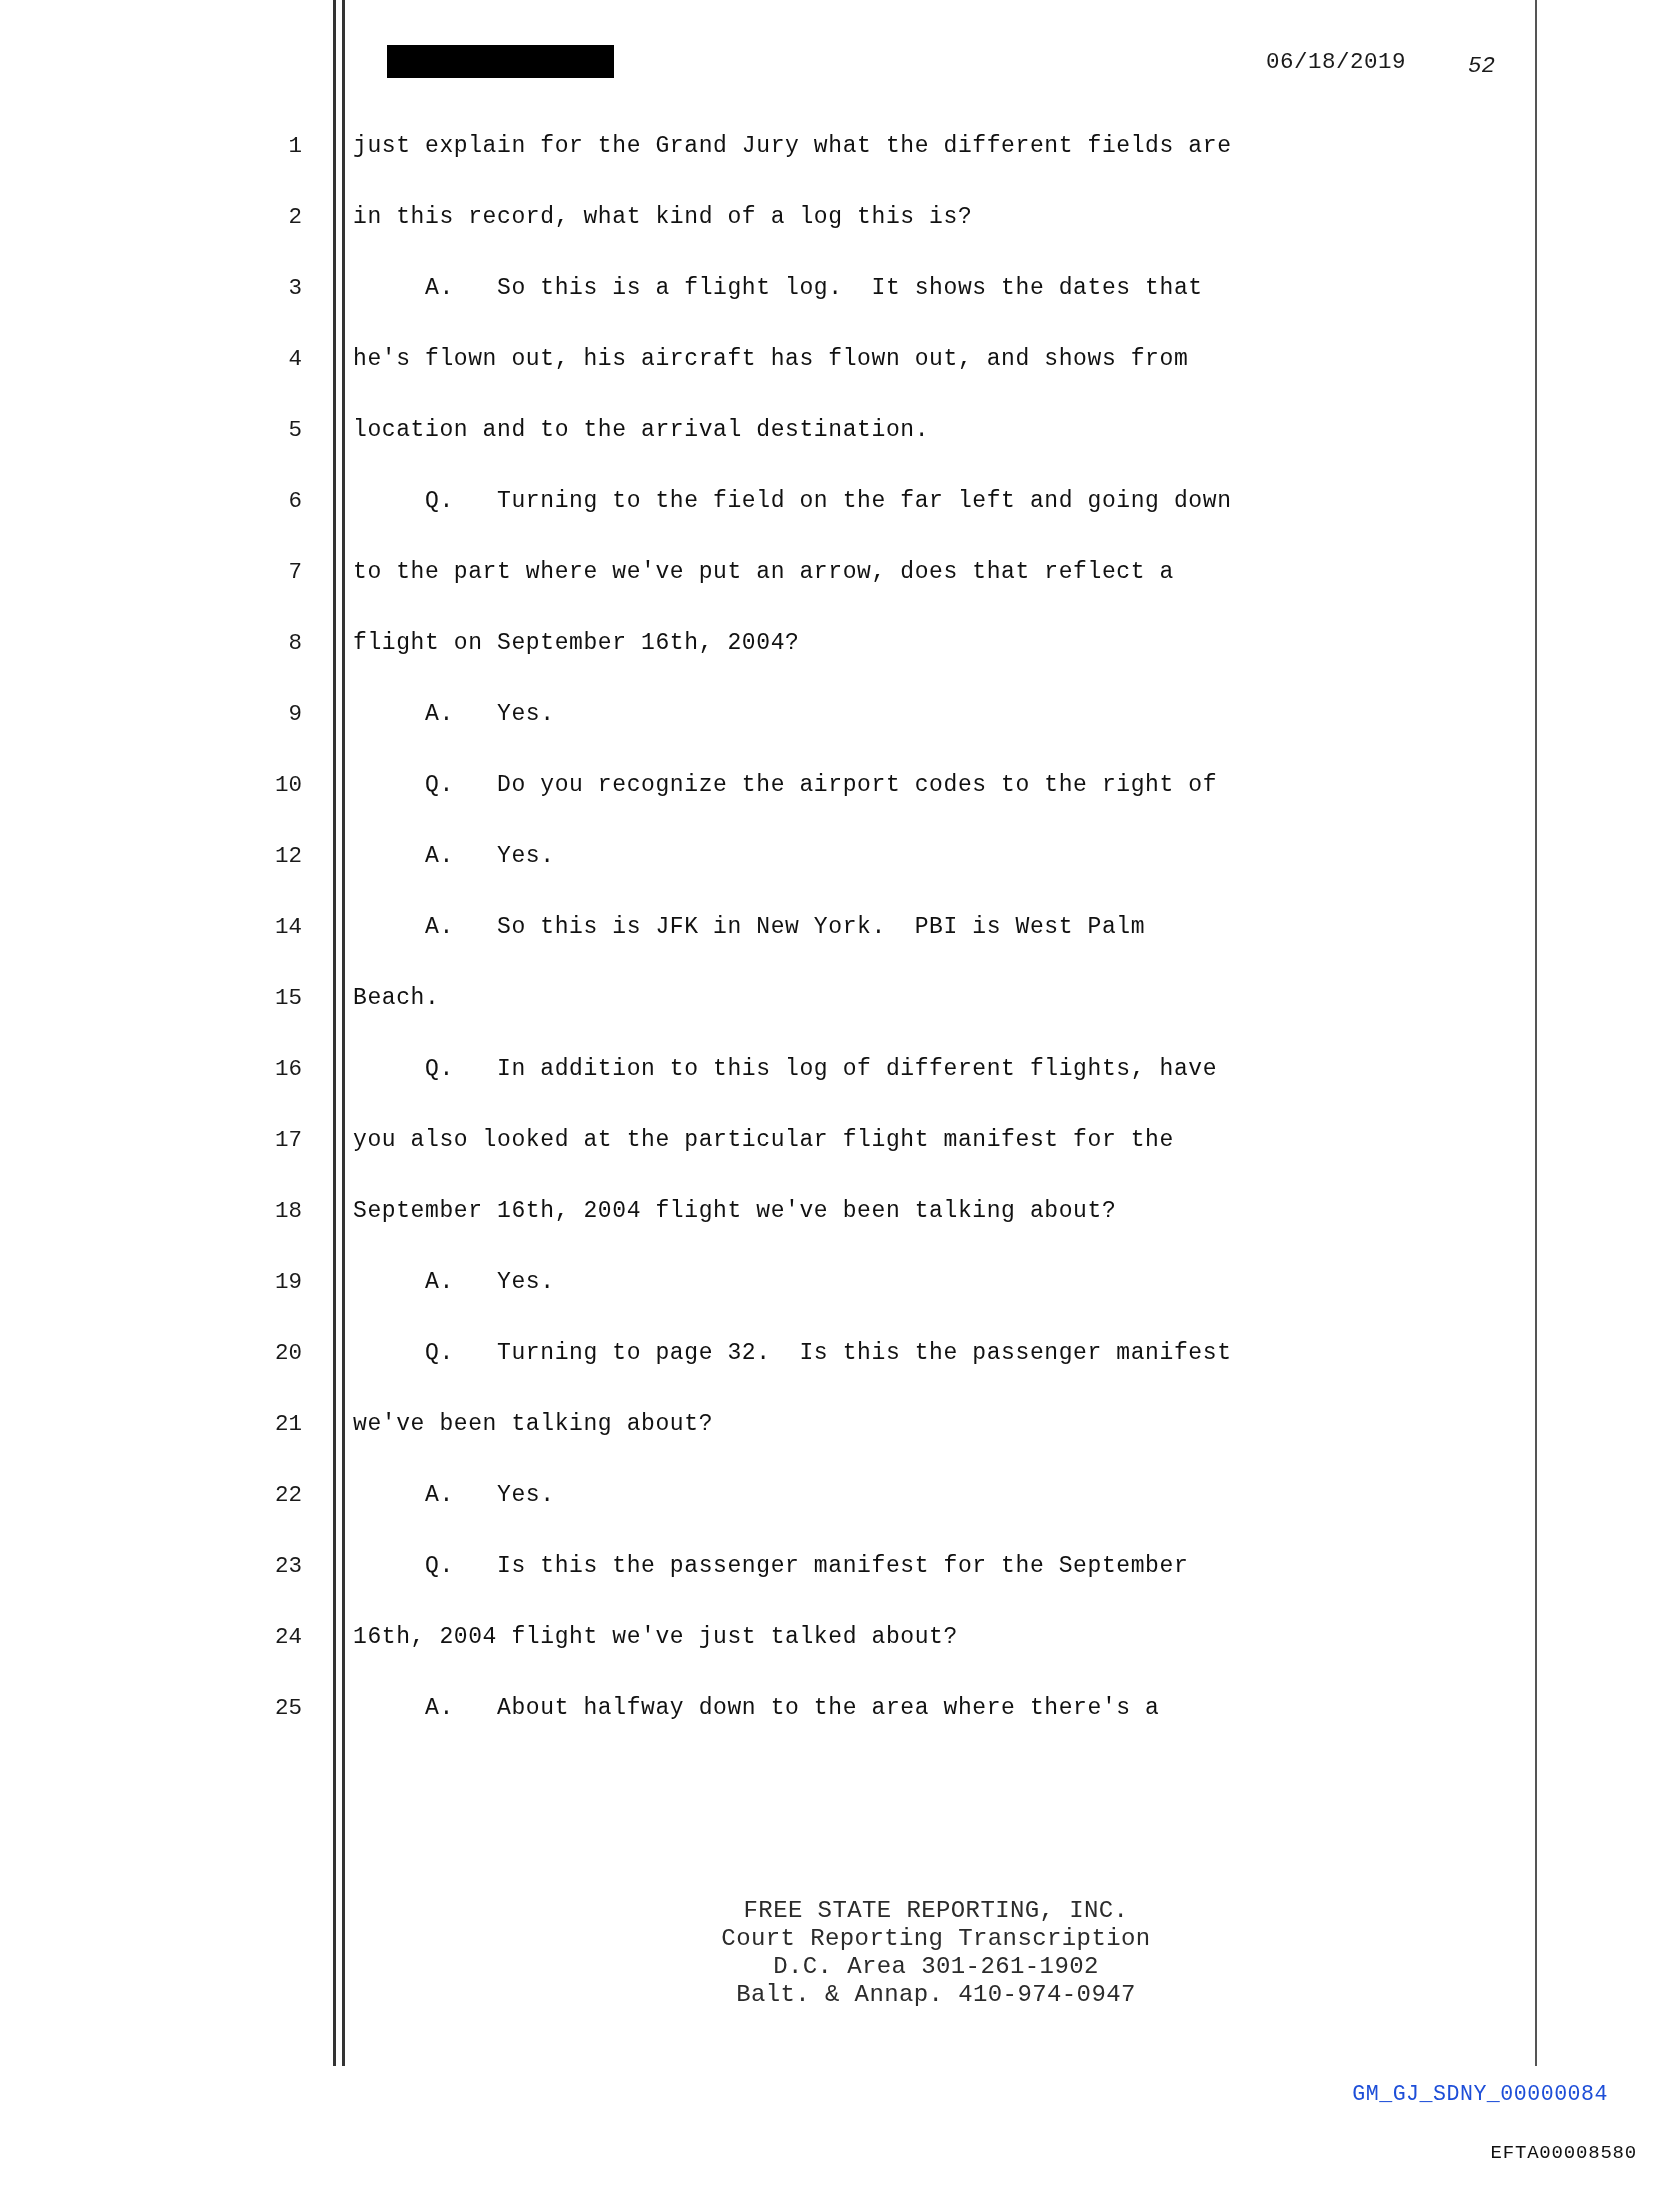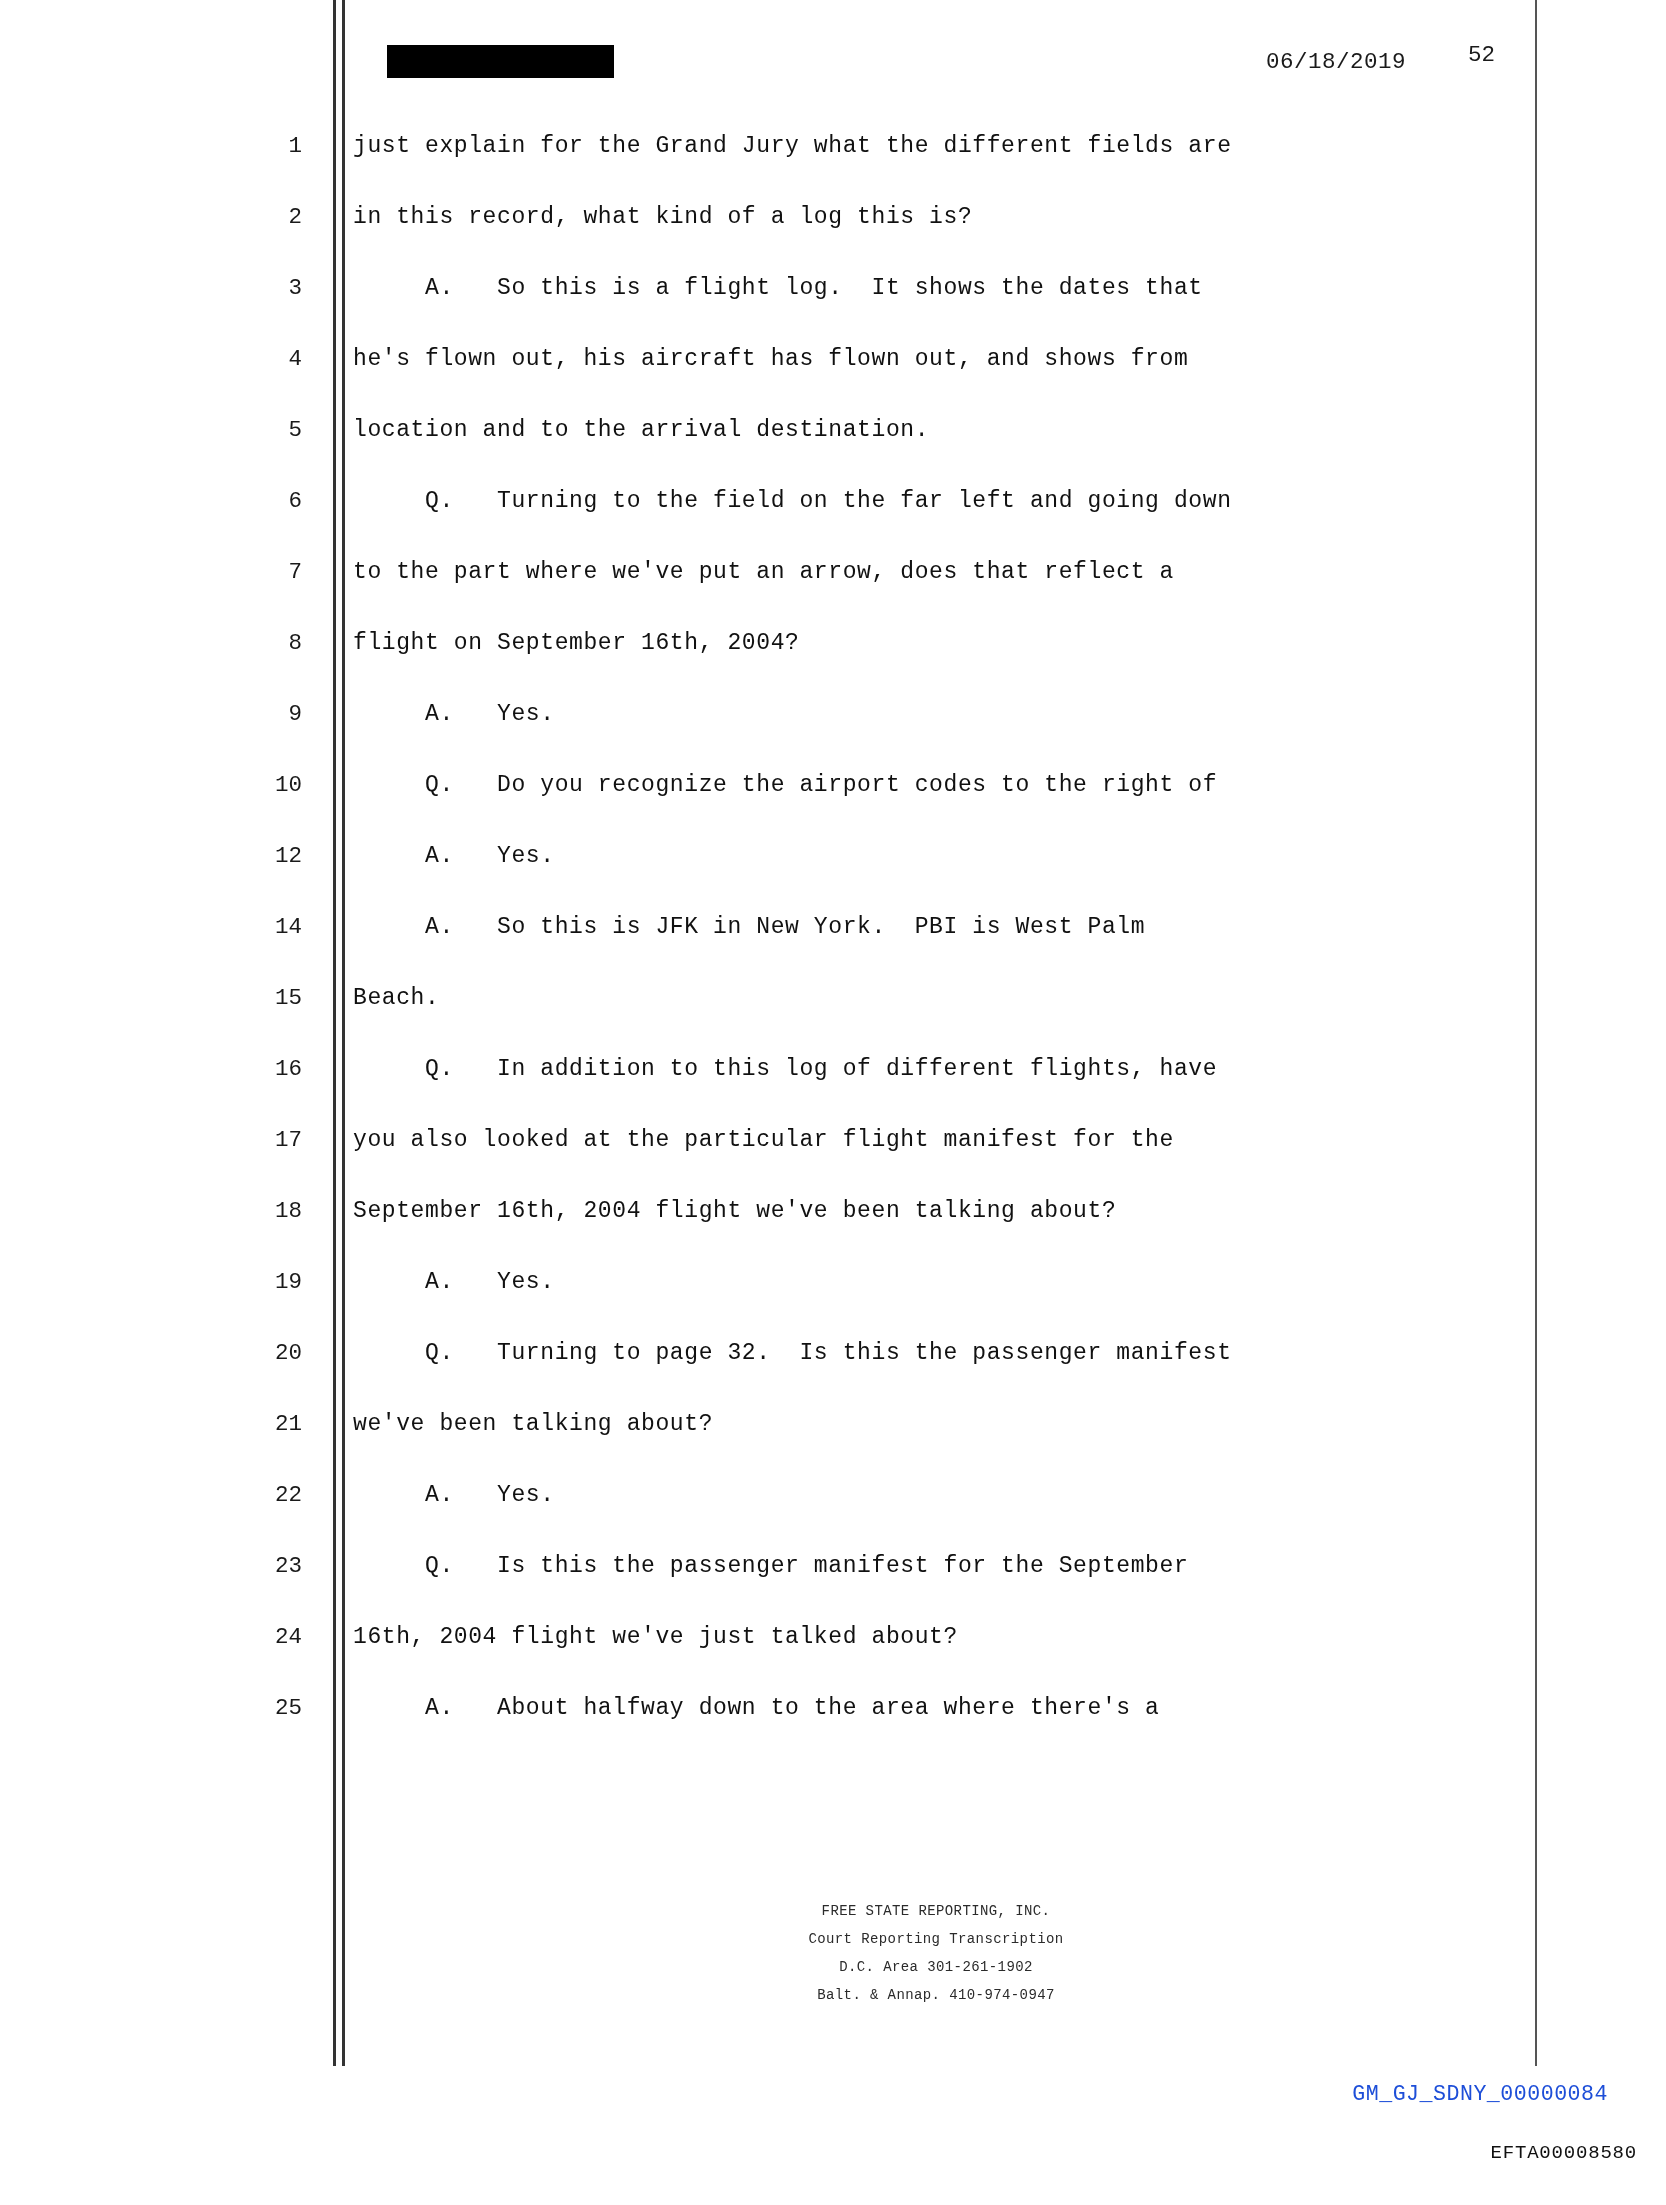--- a/index.html
+++ b/index.html
@@ -71,23 +71,24 @@
     position: absolute;
     right: 118px;
     top: 11.8px;
     font-size: 22.5px;
     letter-spacing: 0.5px;
     white-space: nowrap;
   }
   .header-page {
     position: absolute;
     right: 29px;
-    top: 5px;
+    top: 16px;
     font-size: 22.5px;
     white-space: nowrap;
+    font-style: italic;
   }
 
   
   .body-lines {
     position: absolute;
     top: 111px;
     left: 0;
     width: 1666px;
   }
   .tline {
@@ -112,21 +113,21 @@
     color: #111;
   }
 
   
   .footer {
     position: absolute;
     top: 1897px;
     left: 333px;
     width: 1206px;
     text-align: center;
-    font-size: 14px;
+    font-size: 24px;
     line-height: 28px;
     color: #2b2b2b;
     letter-spacing: 0.4px;
   }
 
   .bates-1 {
     position: absolute;
     top: 2082px;
     right: 58px;
     font-size: 21.6px;

